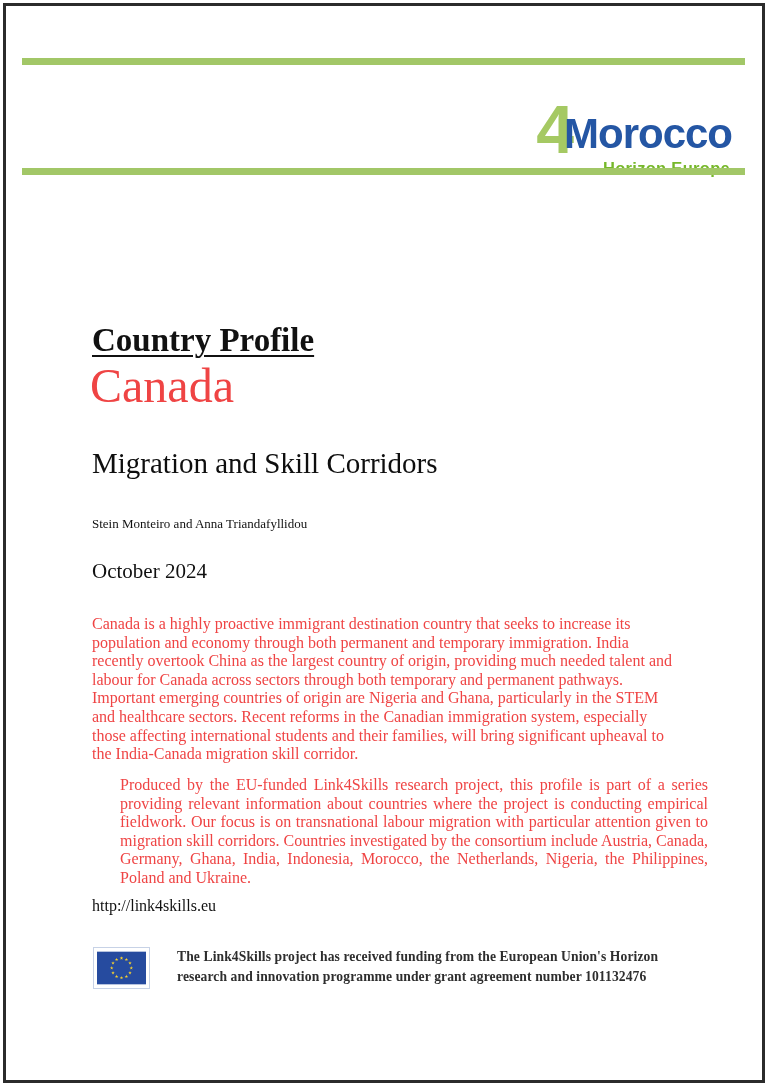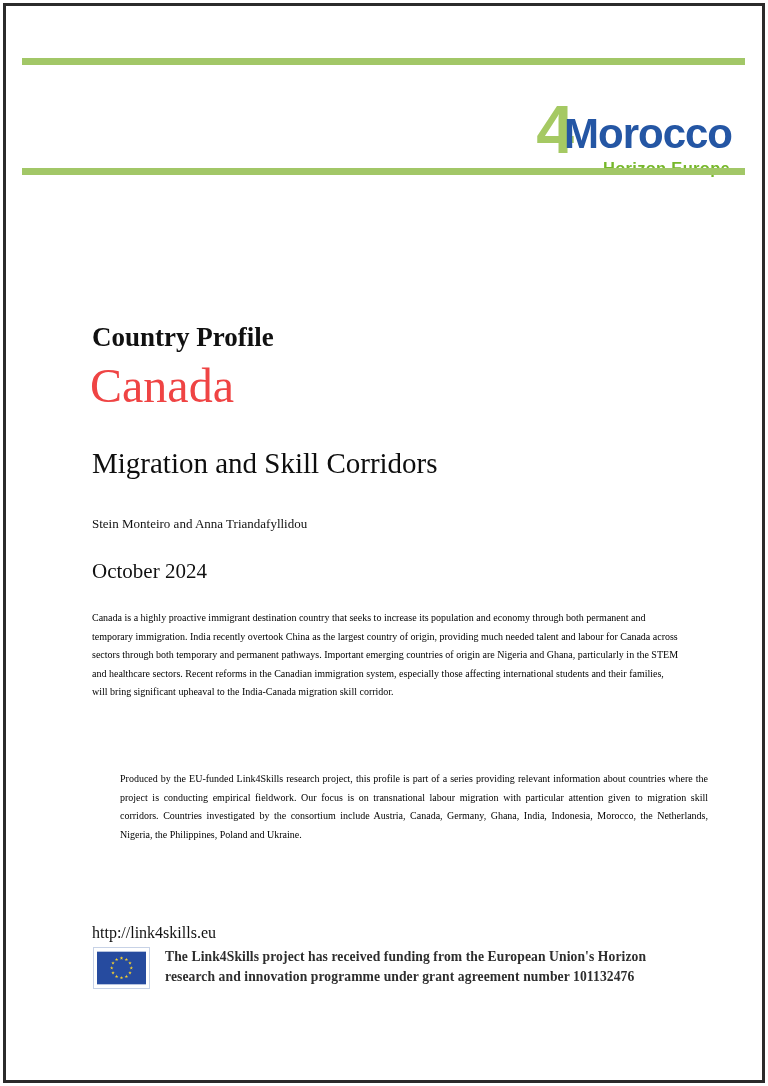--- a/index.html
+++ b/index.html
@@ -44,21 +44,22 @@
     margin:0 -10px 0 -6px;top:5px;
   }
   .logo-tagline{
     margin-top:2px;padding-right:2px;
     font-size:16.5px;color:#76b82a;letter-spacing:0.3px;
   }
 
   
   .eyebrow{
     position:absolute;left:92px;top:322px;
-    font-size:27px;font-weight:bold;
+    font-size:33px;font-weight:bold;
+    text-decoration:underline;
     text-decoration-thickness:2px;
     text-underline-offset:4px;
   }
   .title{
     position:absolute;left:90px;top:360px;
     font-size:48px;color:#ef4444;line-height:1.1;
   }
   .subtitle{
     position:absolute;left:92px;top:423px;
     font-size:29px;color:#0e0e0e;margin-top:24px;
@@ -69,35 +70,35 @@
     font-size:13px;
   }
   .pubdate{
     position:absolute;left:92px;top:559px;
     font-size:21px;
     text-align:right;
   }
 
   .para{
     position:absolute;left:92px;width:588px;
-    font-size:10px;line-height:18.6px;
-    color:#000000;
+    font-size:16px;line-height:18.6px;
+    color:#ef4444;
     font-family:Liberation Serif, serif;
   }
   .para-1{top:599px;}
   .para-2{top:760px;text-align:justify;margin-left:28px;}
 
   .site-link{
     position:absolute;left:92px;top:897px;
-    font-size:16px;color:#111;text-decoration:none;margin-top:27px;
+    font-size:16px;color:#111;text-decoration:none;
   }
 
   .footer{
     position:absolute;left:93px;top:947px;
-    display:flex;align-items:flex-start;gap:15px;
+    display:flex;align-items:flex-start;gap:27px;
   }
   .eu-flag{
     width:57px;height:42px;box-sizing:border-box;
     background:#ffffff;border:1px solid #c7d2e6;
     padding:3px;flex:0 0 auto;
   }
   .eu-flag svg{display:block;width:100%;height:100%;}
   .funding-note{
     width:514px;
     font-size:13.6px;font-weight:bold;line-height:20px;

